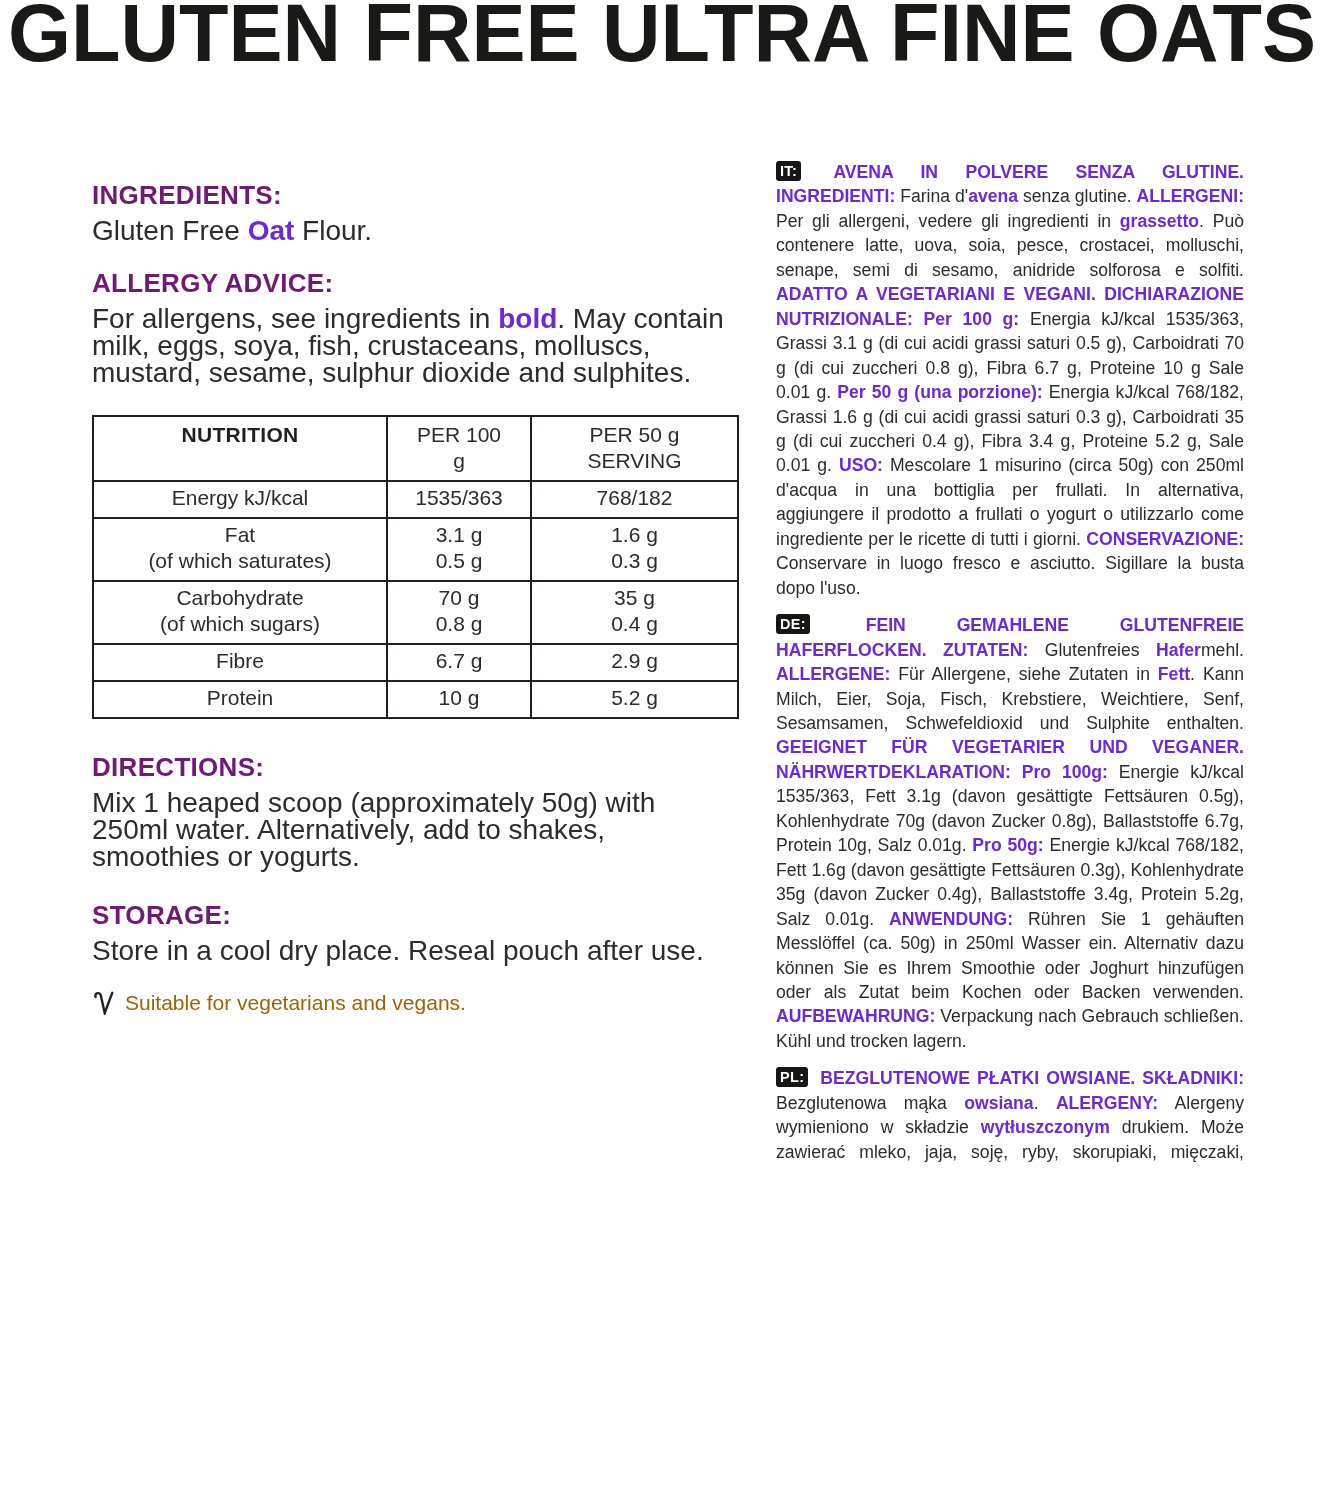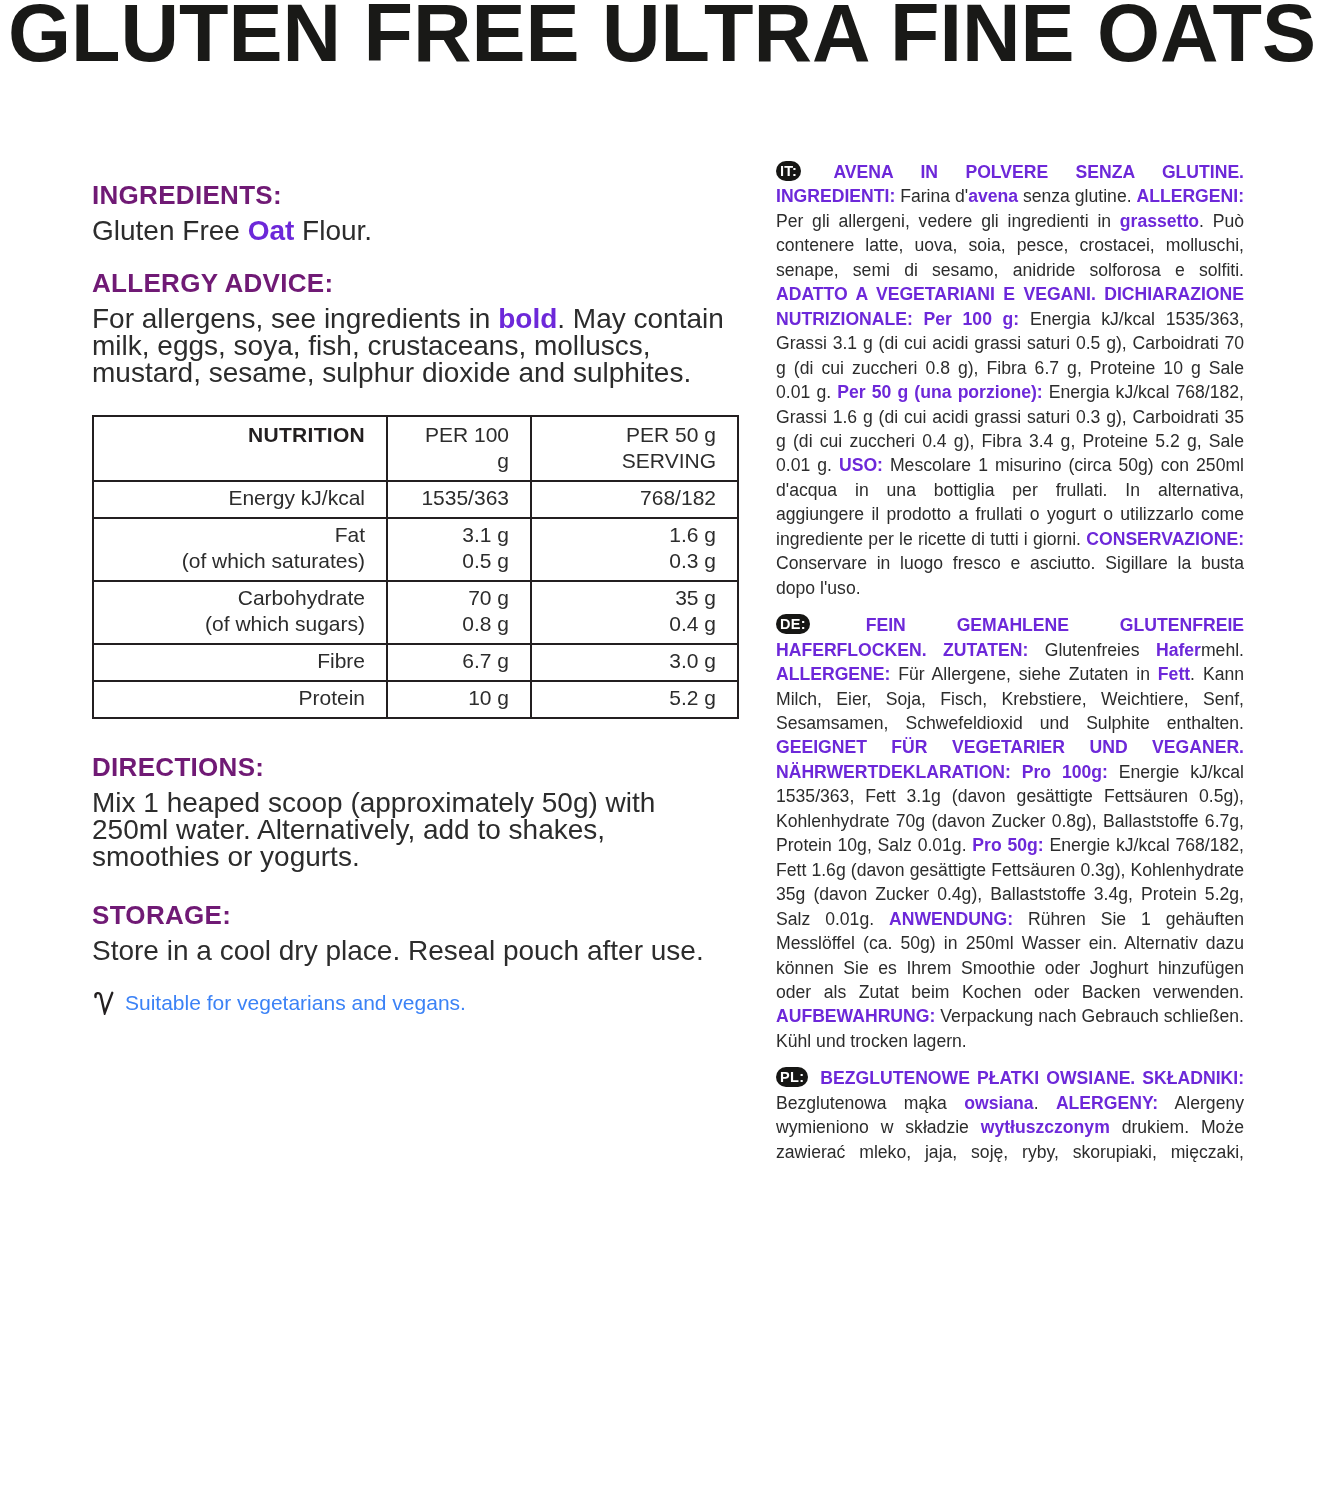--- a/index.html
+++ b/index.html
@@ -16,35 +16,35 @@
   .left-col h2 { font-size:26px; font-weight:bold; margin:10px 0 6px; letter-spacing:0.3px; color:#701a75; }
   .left-col p { font-size:28px; line-height:27px; margin:0; color:#2c2c2c; }
   .ing-p { margin-bottom:24px !important; }
   .alg-p { margin-bottom:29px !important; }
   .dir-p { margin-bottom:30px !important; }
   .sto-p { margin-bottom:27px !important; }
   b { font-weight:bold; color:#6d28d9; }
 
   table.nutri { border-collapse:collapse; width:645px; margin:0 0 33px; font-size:21px; table-layout:fixed; }
   table.nutri th, table.nutri td {
-    border:2px solid #231f20; padding:3px 21px 6px; text-align:right; vertical-align:top;
+    border:2px solid #231f20; padding:3px 21px 6px; text-align:center; vertical-align:top;
     line-height:26px; white-space:pre-line; color:#2c2c2c;
   }
   table.nutri th { padding-top:5px; padding-bottom:6px; font-weight:normal; }
   table.nutri th.hd-bold { font-weight:bold; letter-spacing:0.3px; color:#231f20; }
 
-  .veg-row { display:flex; align-items:center; gap:11px; font-size:21px; color:#3b82f6; margin-top:2px; }
+  .veg-row { display:flex; align-items:center; gap:11px; font-size:21px; color:#a16207; margin-top:2px; }
   .veg-ic { flex:0 0 auto; }
 
   
   .right-col { position:absolute; left:776px; top:160px; width:468px; }
   .lang-para { font-size:17.6px; line-height:24.45px; text-align:justify; margin:0 0 13px; color:#2c2c2c; }
   .badge {
     display:inline-block; background:#161614; color:#ffffff; font-weight:bold;
-    font-size:14.5px; line-height:15px; padding:3px 4px 2px; border-radius:10px;
+    font-size:14.5px; line-height:15px; padding:3px 4px 2px; border-radius:3px;
     margin-right:5px; letter-spacing:0.3px; position:relative; top:-2px;
   }
 
   
   .logo-row { position:absolute; left:0; top:1438px; width:100%; text-align:center; white-space:nowrap; }
   .logo { font-size:62px; font-weight:bold; letter-spacing:-2px; color:#1d1d1b; }
   .tm { font-size:13px; font-weight:bold; vertical-align:top; position:relative; top:7px; left:3px; color:#1d1d1b; }
 </style>
 </head>
 <body>
@@ -91,21 +91,21 @@
           <td>Carbohydrate
 (of which sugars)</td>
           <td>70 g
 0.8 g</td>
           <td>35 g
 0.4 g</td>
         </tr>
         <tr>
           <td>Fibre</td>
           <td>6.7 g</td>
-          <td>3.0 g</td>
+          <td>2.9 g</td>
         </tr>
         <tr>
           <td>Protein</td>
           <td>10 g</td>
           <td>5.2 g</td>
         </tr>
       </tbody>
     </table>
 
     <h2>DIRECTIONS:</h2>

